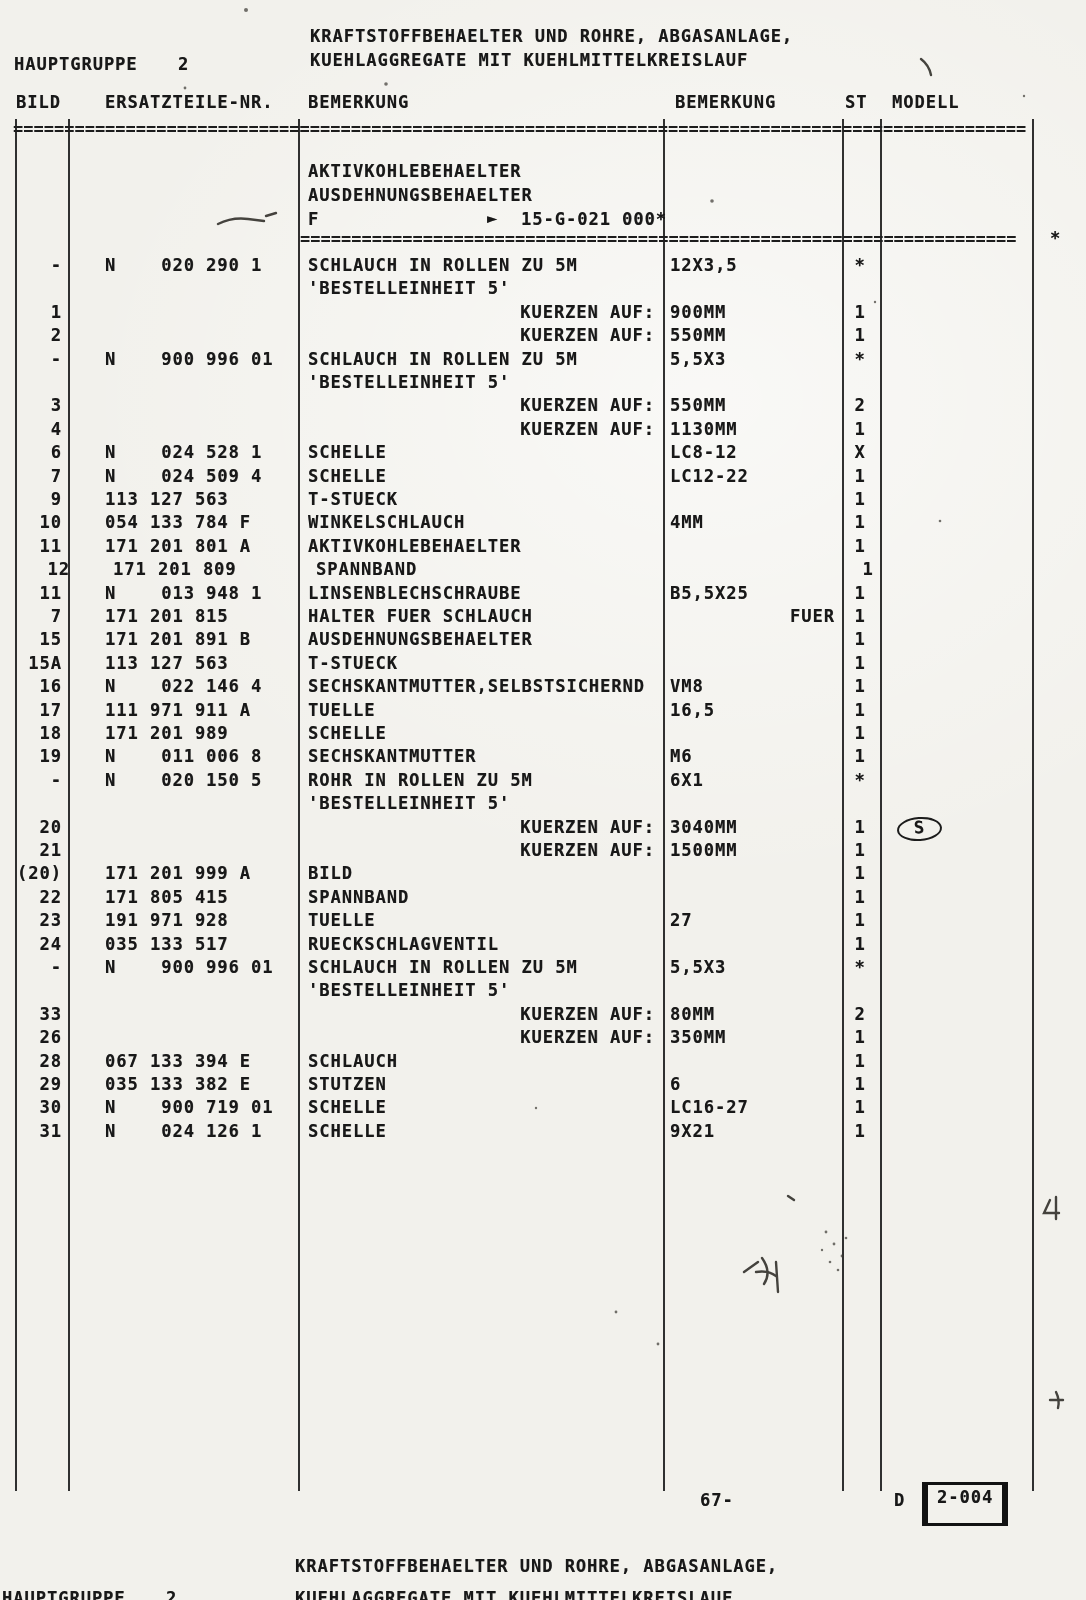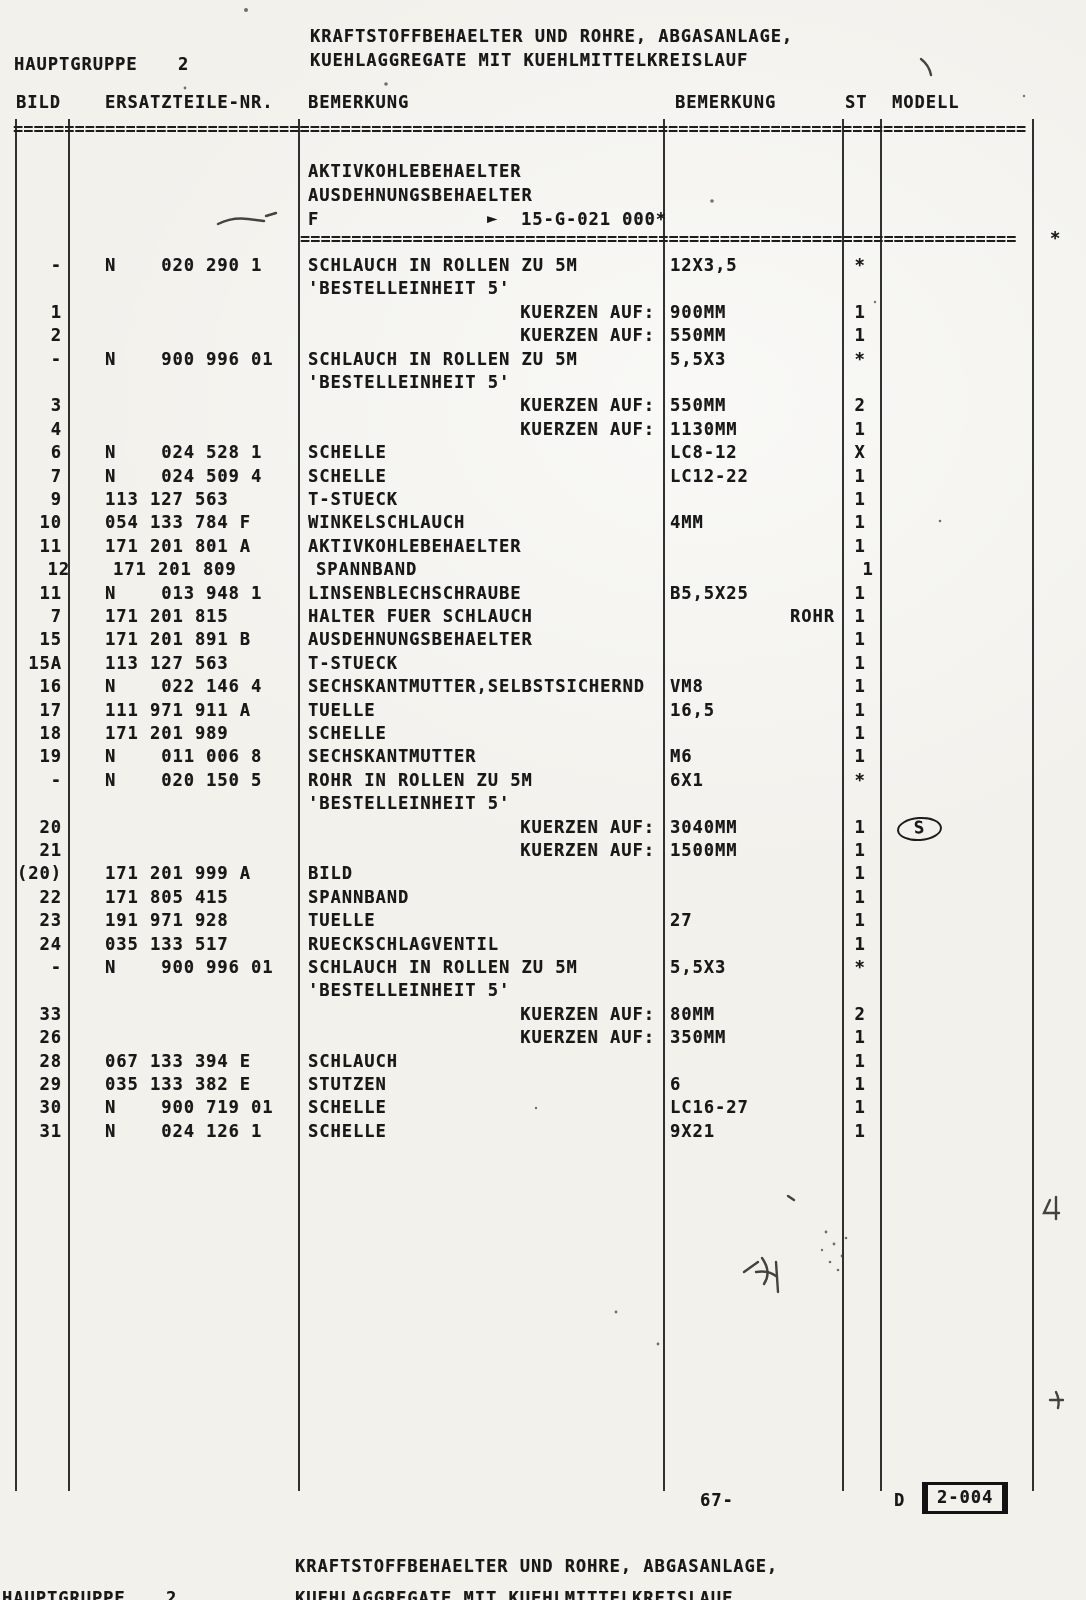--- a/index.html
+++ b/index.html
@@ -24,21 +24,21 @@
   .cell-bem.right { left:auto; right:251px; }
   .cell-st   { left:841px; width:38px; text-align:center; }
   .cell-mod  { left:885px; }
   .circled {
     display:inline-block; border:2.5px solid #1c1c1c; border-radius:50%;
     padding:0 15px 3px 15px; margin-left:12px; transform:rotate(-4deg);
     line-height:17px;
   }
   .doc-box {
     position:absolute; border:3px solid #121212; border-left-width:6px; border-right-width:6px;
-    padding:2px 9px 4px 9px; text-shadow:.3px .3px 0 rgba(24,24,24,.6);
+    padding:2px 9px 16px 9px; text-shadow:.3px .3px 0 rgba(24,24,24,.6);
   }
   .marks { position:absolute; left:0; top:0; pointer-events:none; }
 </style>
 </head>
 <body>
 
 <div class="page">
 
   <span class="t" style="left:310px; top:26px;">KRAFTSTOFFBEHAELTER UND ROHRE, ABGASANLAGE,</span>
   <span class="t" style="left:310px; top:50px;">KUEHLAGGREGATE MIT KUEHLMITTELKREISLAUF</span>
@@ -189,21 +189,21 @@
     <span class="cell cell-nr">N    013 948 1</span>
     <span class="cell cell-ben">LINSENBLECHSCHRAUBE</span>
     <span class="cell cell-bem">B5,5X25</span>
     <span class="cell cell-st">1</span>
     <span class="cell cell-mod"></span>
   </div>
       <div class="row" style="top: 606px;">
     <span class="cell cell-bild">7</span>
     <span class="cell cell-nr">171 201 815</span>
     <span class="cell cell-ben">HALTER FUER SCHLAUCH</span>
-    <span class="cell cell-bem right">ROHR</span>
+    <span class="cell cell-bem right">FUER</span>
     <span class="cell cell-st">1</span>
     <span class="cell cell-mod"></span>
   </div>
       <div class="row" style="top: 629.4px;">
     <span class="cell cell-bild">15</span>
     <span class="cell cell-nr">171 201 891 B</span>
     <span class="cell cell-ben">AUSDEHNUNGSBEHAELTER</span>
     <span class="cell cell-bem"></span>
     <span class="cell cell-st">1</span>
     <span class="cell cell-mod"></span>

